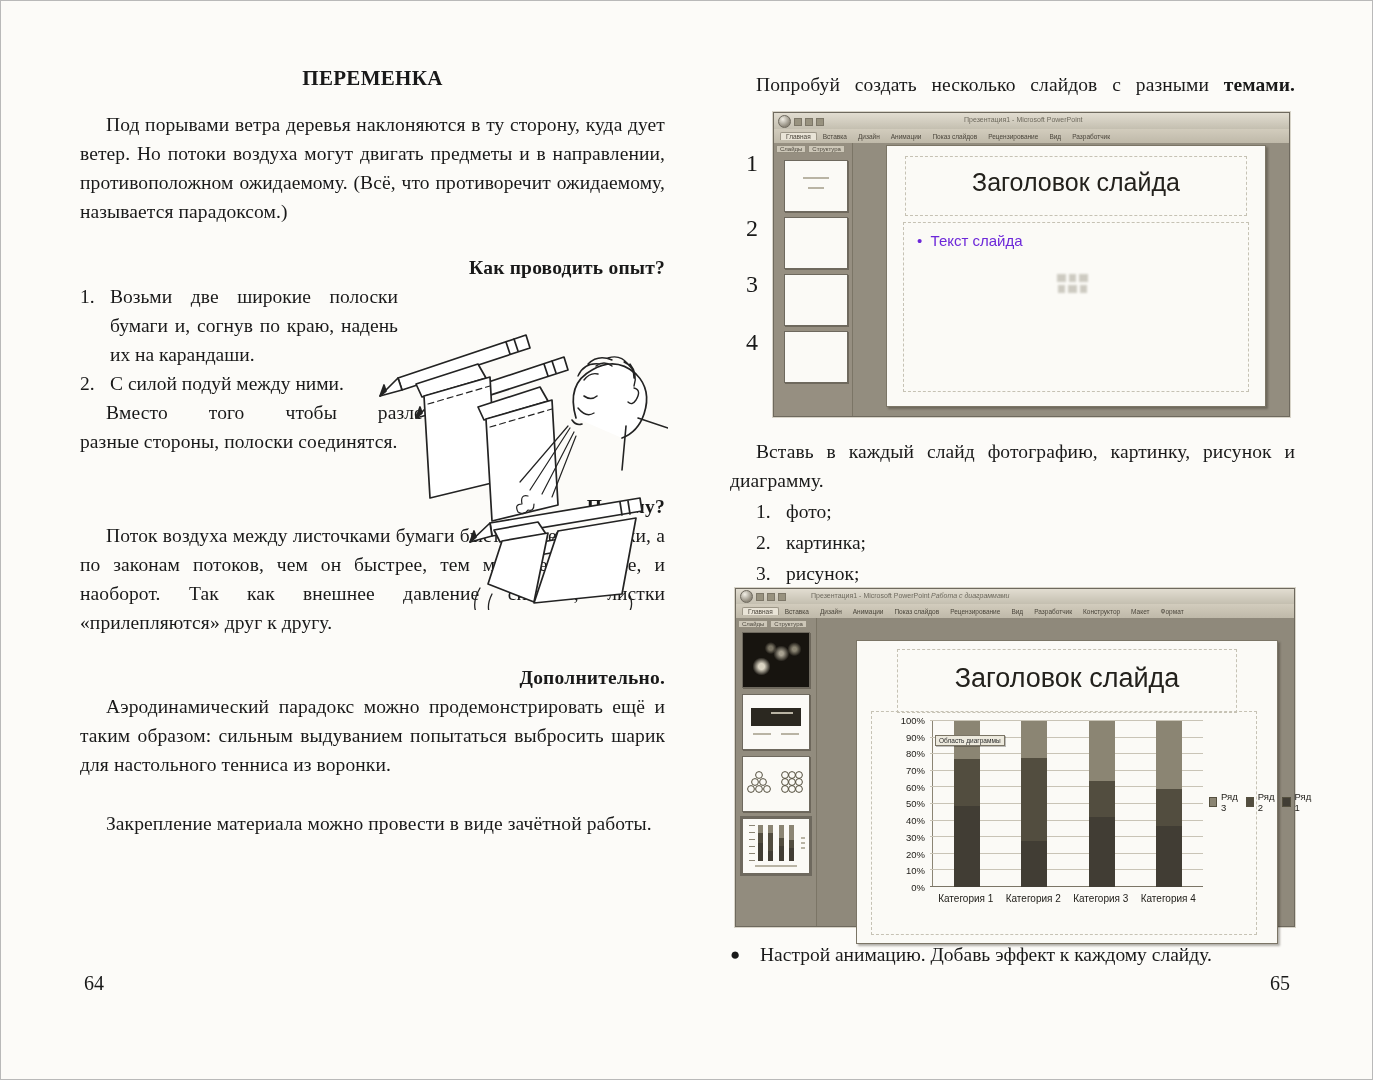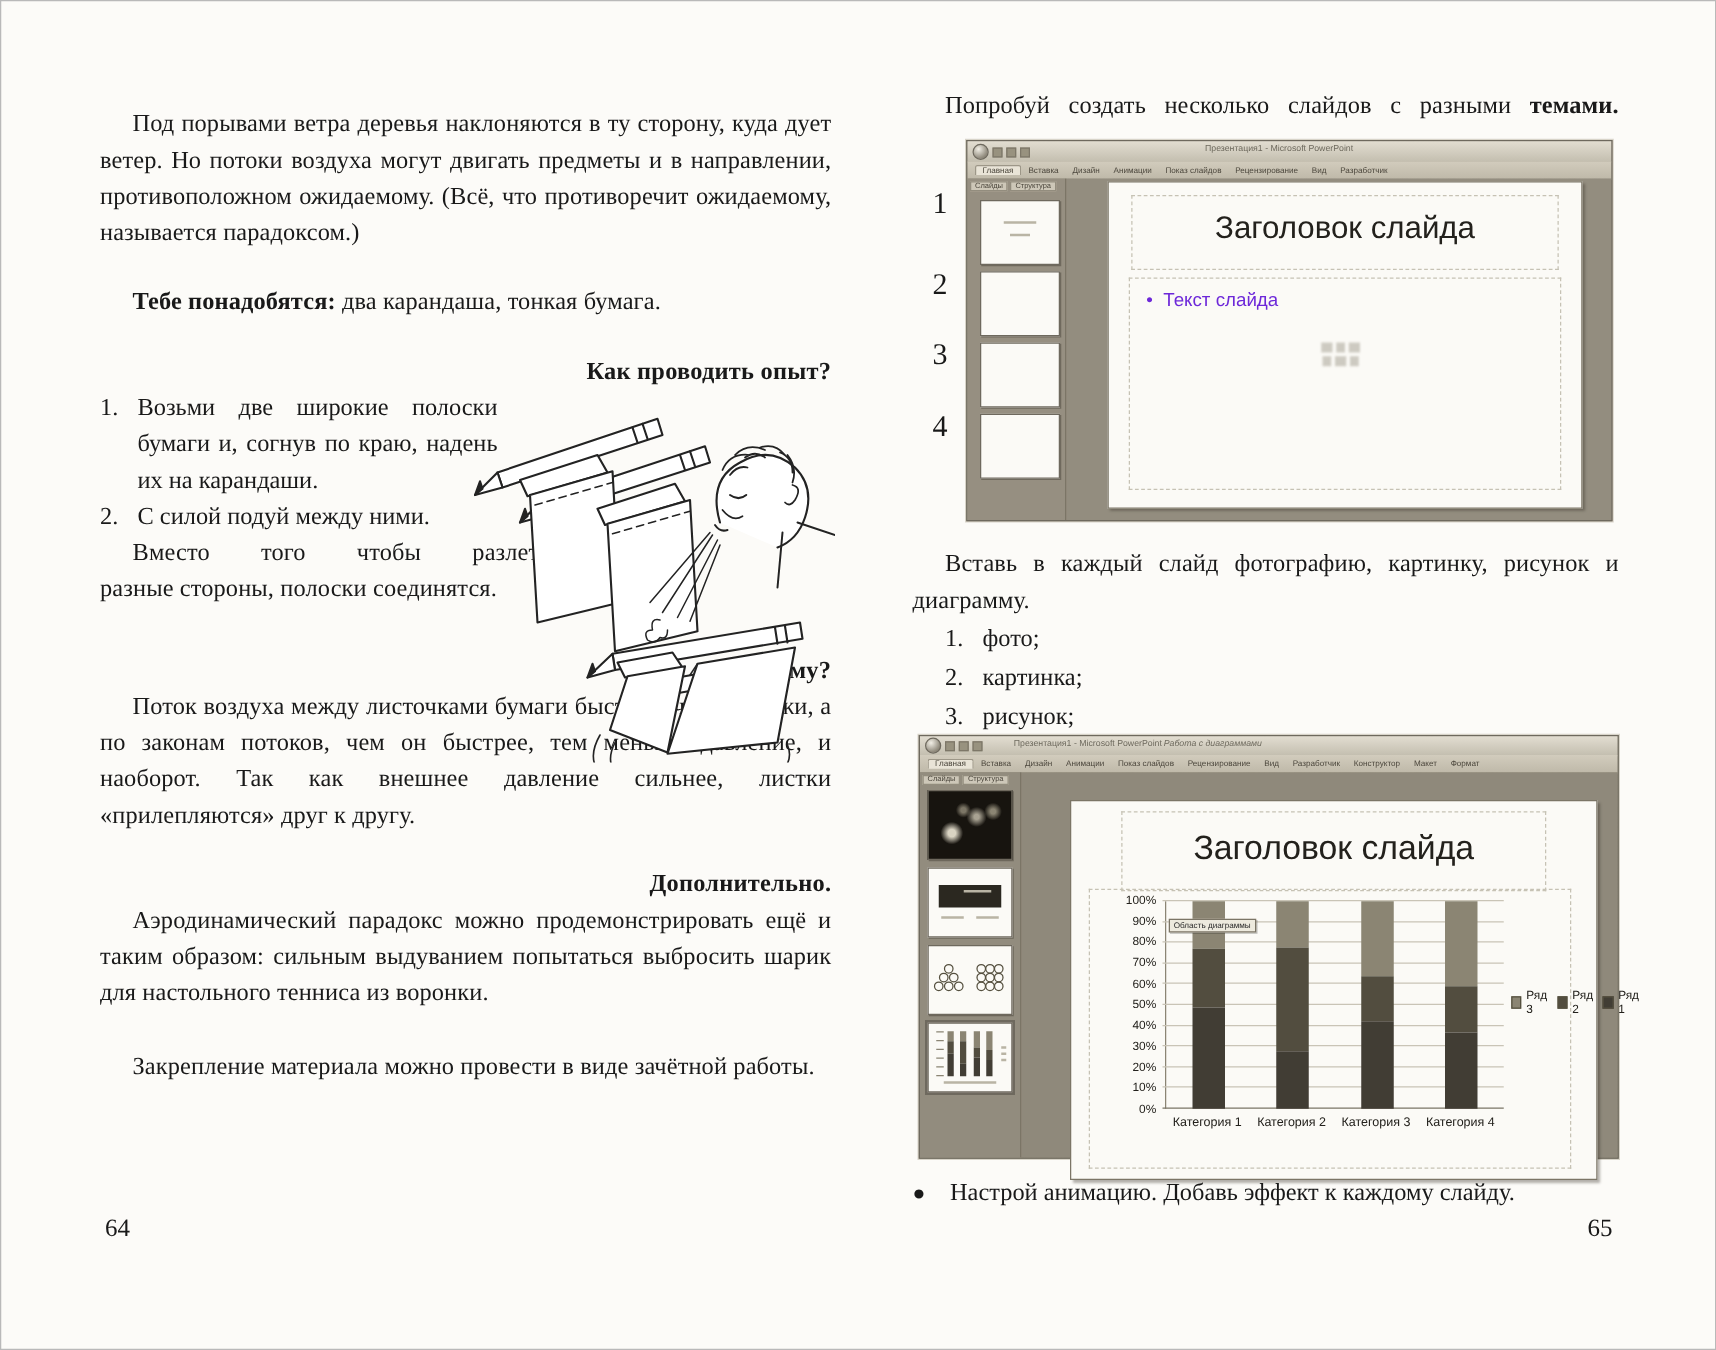--- a/index.html
+++ b/index.html
@@ -84,24 +84,24 @@
   .ticks-fake{position:absolute;display:flex;flex-direction:column;justify-content:space-between;}
   .ticks-fake i{display:block;width:6px;height:1px;background:#8b8574;}
 </style>
 </head>
 <body>
 
 <div class="spread">
 
   <div class="page" id="page-left">
     <div class="col" style="left:80px;top:66px;width:585px;">
+      <div class="kicker">ПЕРЕМЕНКА</div>
 
       <div class="para indent" style="margin-top:19px;">Под порывами ветра деревья наклоняются в ту сторону, куда дует ветер. Но потоки воздуха могут двигать предметы и в направлении, противоположном ожидаемому. (Всё, что противоречит ожидаемому, называется парадоксом.)</div>
 
-      <div class="para" style="margin-top:26px;text-indent:26px;"><b>Тебе понадобятся:</b><span> два карандаша, тонкая бумага.</span></div>
 
       <div class="shead" style="margin-top:27px;text-indent:26px;">Как проводить опыт?</div>
 
       <div class="steps">
 
       <div class="step">
           <span class="n">1.</span>
           <span class="t">Возьми две широкие полоски бумаги и, согнув по краю, надень их на карандаши.</span>
         </div>
           <div class="step">

